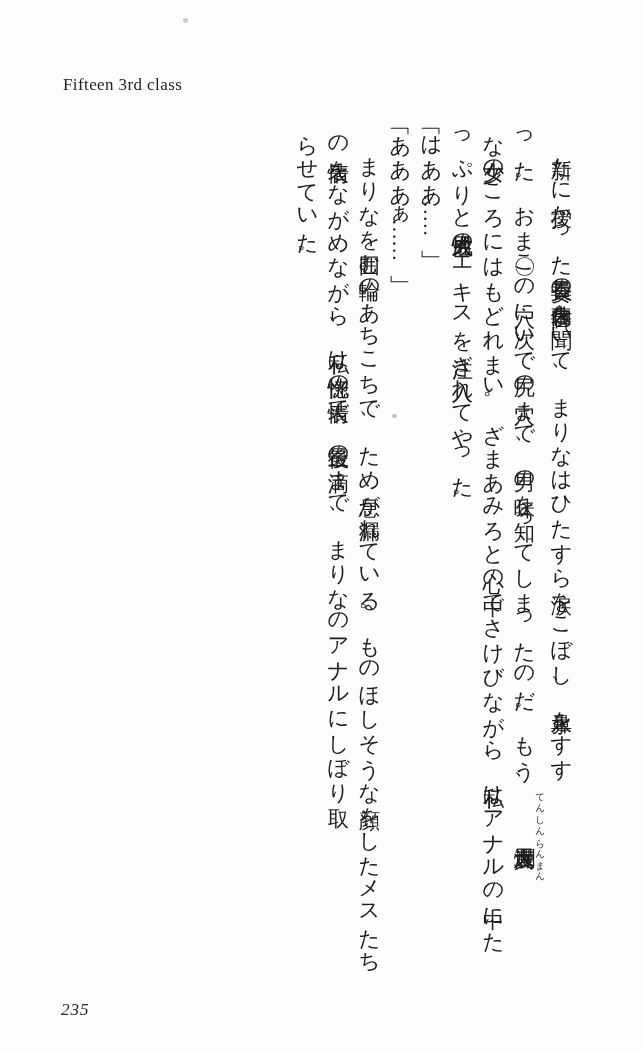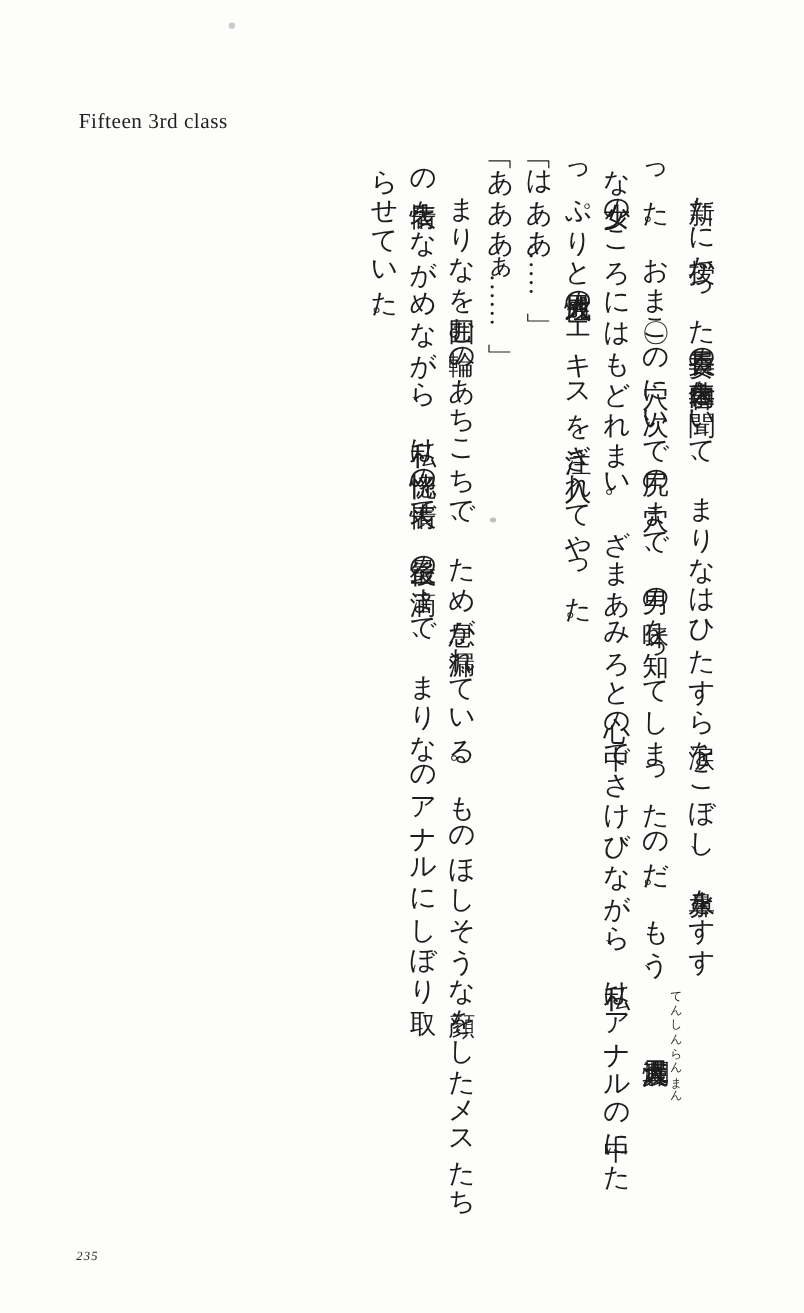--- a/index.html
+++ b/index.html
@@ -10,30 +10,30 @@
     width: 643px;
     height: 1050px;
     position: relative;
     background: #fdfdfc;
     overflow: hidden;
     font-family: "Liberation Serif", "DejaVu Serif", serif;
   }
   .running-header {
     position: absolute;
     left: 63px;
-    top: 87px;
+    top: 75px;
     font-size: 17px;
     letter-spacing: 0.4px;
     color: #1e1e1e;
   }
   .page-number {
     position: absolute;
     left: 61px;
     top: 1000px;
-    font-size: 10px;
+    font-size: 17px;
     font-style: italic;
     letter-spacing: 1px;
     color: #262626;
   }
   .text-block {
     position: absolute;
     top: 121px;
     right: 67px;
     height: 860px;
     writing-mode: vertical-rl;

